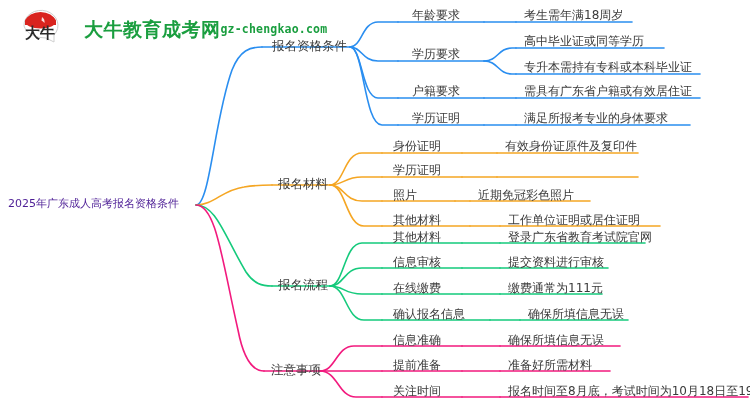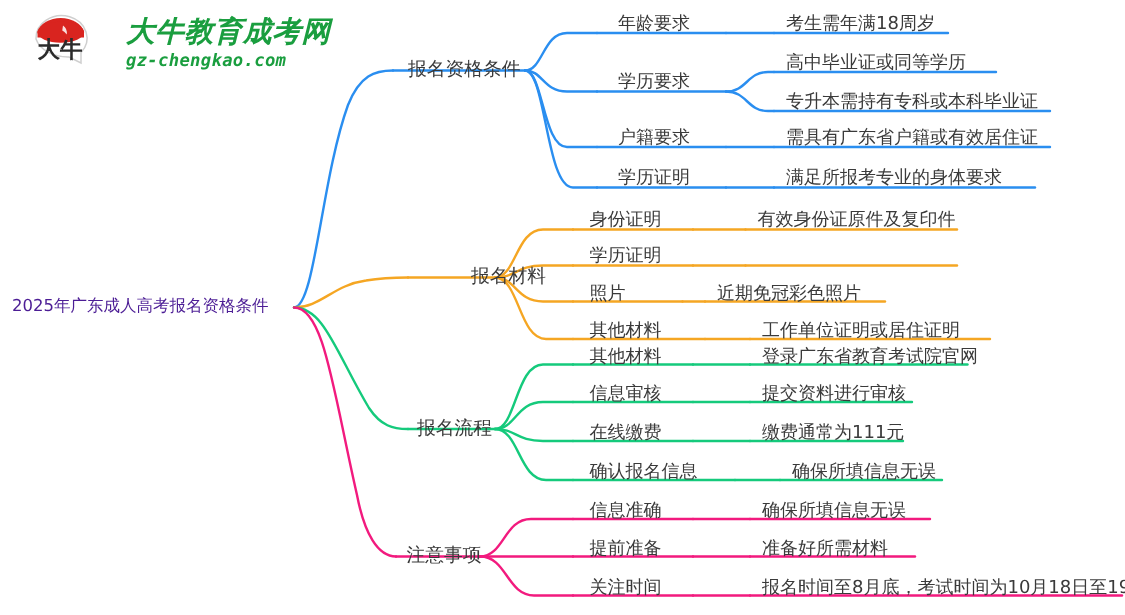--- a/index.html
+++ b/index.html
@@ -38,24 +38,23 @@
     gap: 20px;
   }
   .logo-mark {
     position: relative;
     width: 46px;
     height: 46px;
   }
   .logo-mark svg { display: block; }
   .logo-text {
     display: flex;
-    flex-direction: column;
+    flex-direction: row;
     justify-content: flex-end;
     line-height: 1;
-    font-style: italic;
   }
   .logo-cn {
     font-size: 19px;
     font-weight: bold;
     color: #1a9e3f;
     letter-spacing: 0.5px;
     font-family: "DejaVu Sans", "Liberation Sans", sans-serif;
   }
   .logo-en {
     margin-top: 4px;
@@ -192,21 +191,21 @@
       <path d="M462,397 L500,397" stroke="#f21a7e"></path>
       <path d="M500,346 L620,346" stroke="#f21a7e"></path>
       <path d="M500,371 L610,371" stroke="#f21a7e"></path>
       <path d="M500,397 L748,397" stroke="#f21a7e"></path>
     </g>
   </svg>
 
   <div class="node node-root" style="left:8px; top:198px;">2025年广东成人高考报名资格条件</div>
 
   <div class="node node-l1" style="left:272px; top:40px;">报名资格条件</div>
-  <div class="node node-l1" style="left:278px; top:178px;margin-left:36px;">报名材料</div>
+  <div class="node node-l1" style="left:278px; top:178px;">报名材料</div>
   <div class="node node-l1" style="left:278px; top:279px;">报名流程</div>
   <div class="node node-l1" style="left:271px; top:364px;">注意事项</div>
 
   <div class="node node-l2" style="left:412px; top:9px;">年龄要求</div>
   <div class="node node-l2" style="left:412px; top:48px;">学历要求</div>
   <div class="node node-l2" style="left:412px; top:85px;">户籍要求</div>
   <div class="node node-l2" style="left:412px; top:112px;">学历证明</div>
 
   <div class="node node-l3" style="left:524px; top:9px;">考生需年满18周岁</div>
   <div class="node node-l3" style="left:524px; top:35px;">高中毕业证或同等学历</div>

